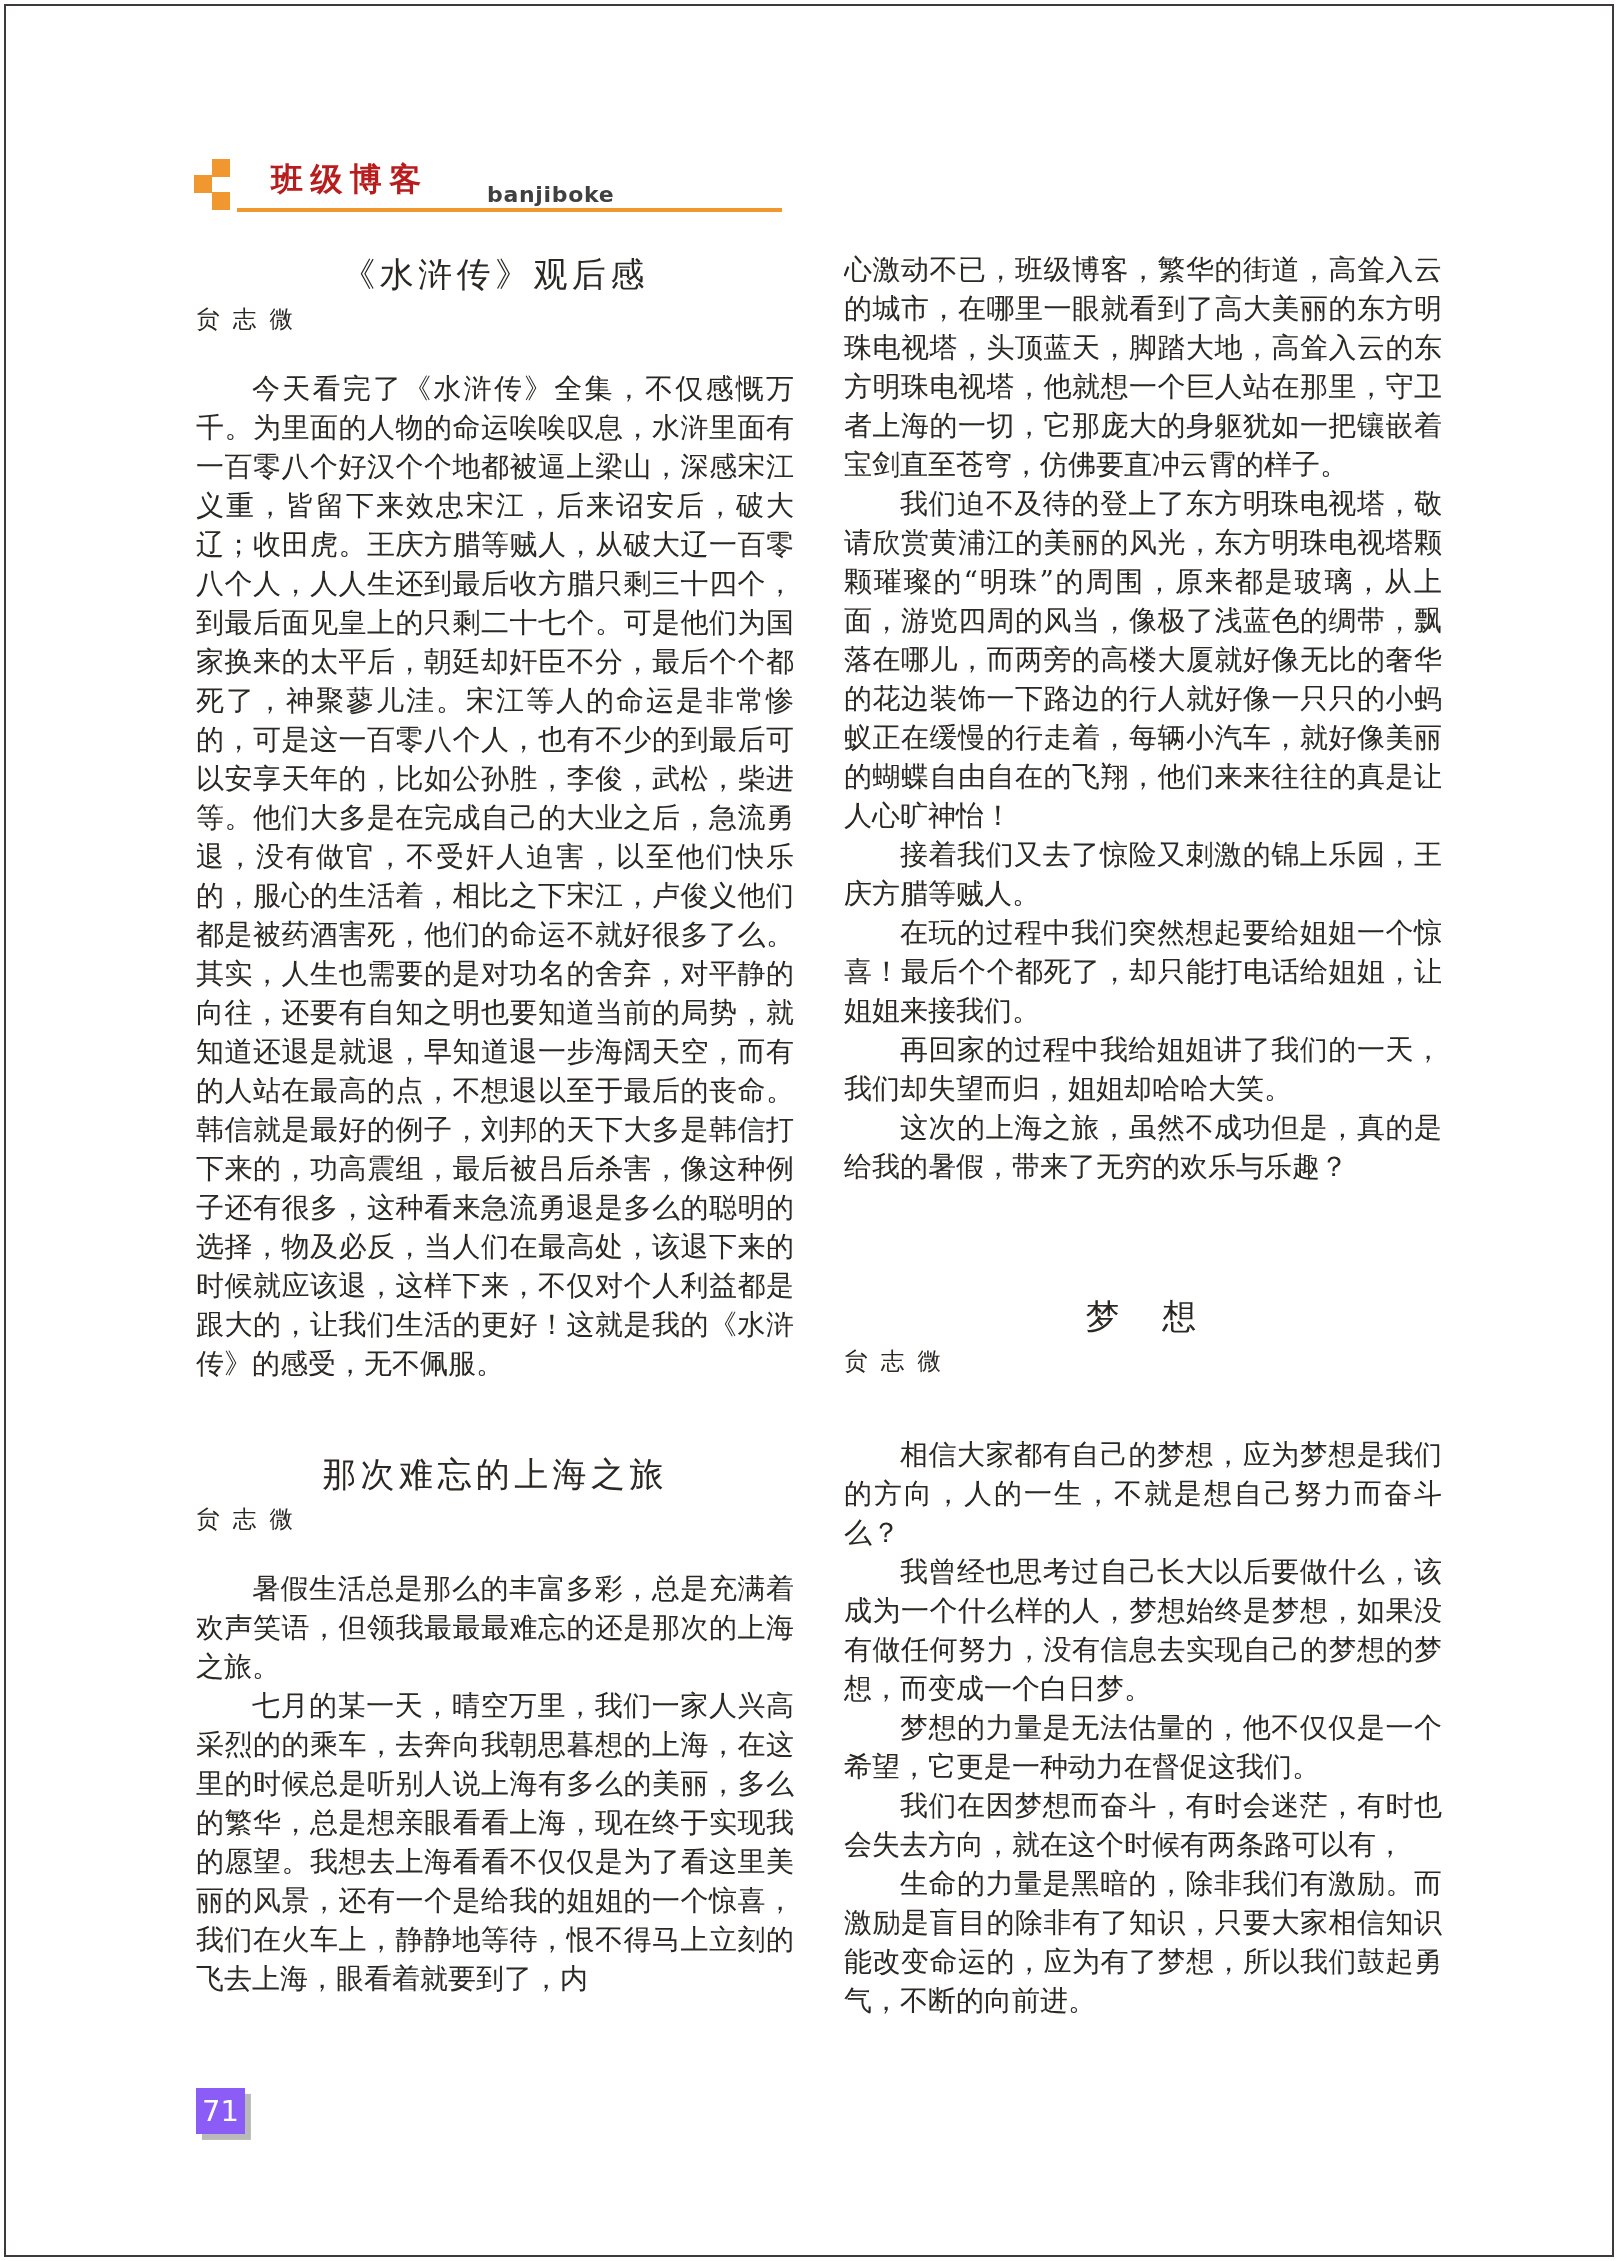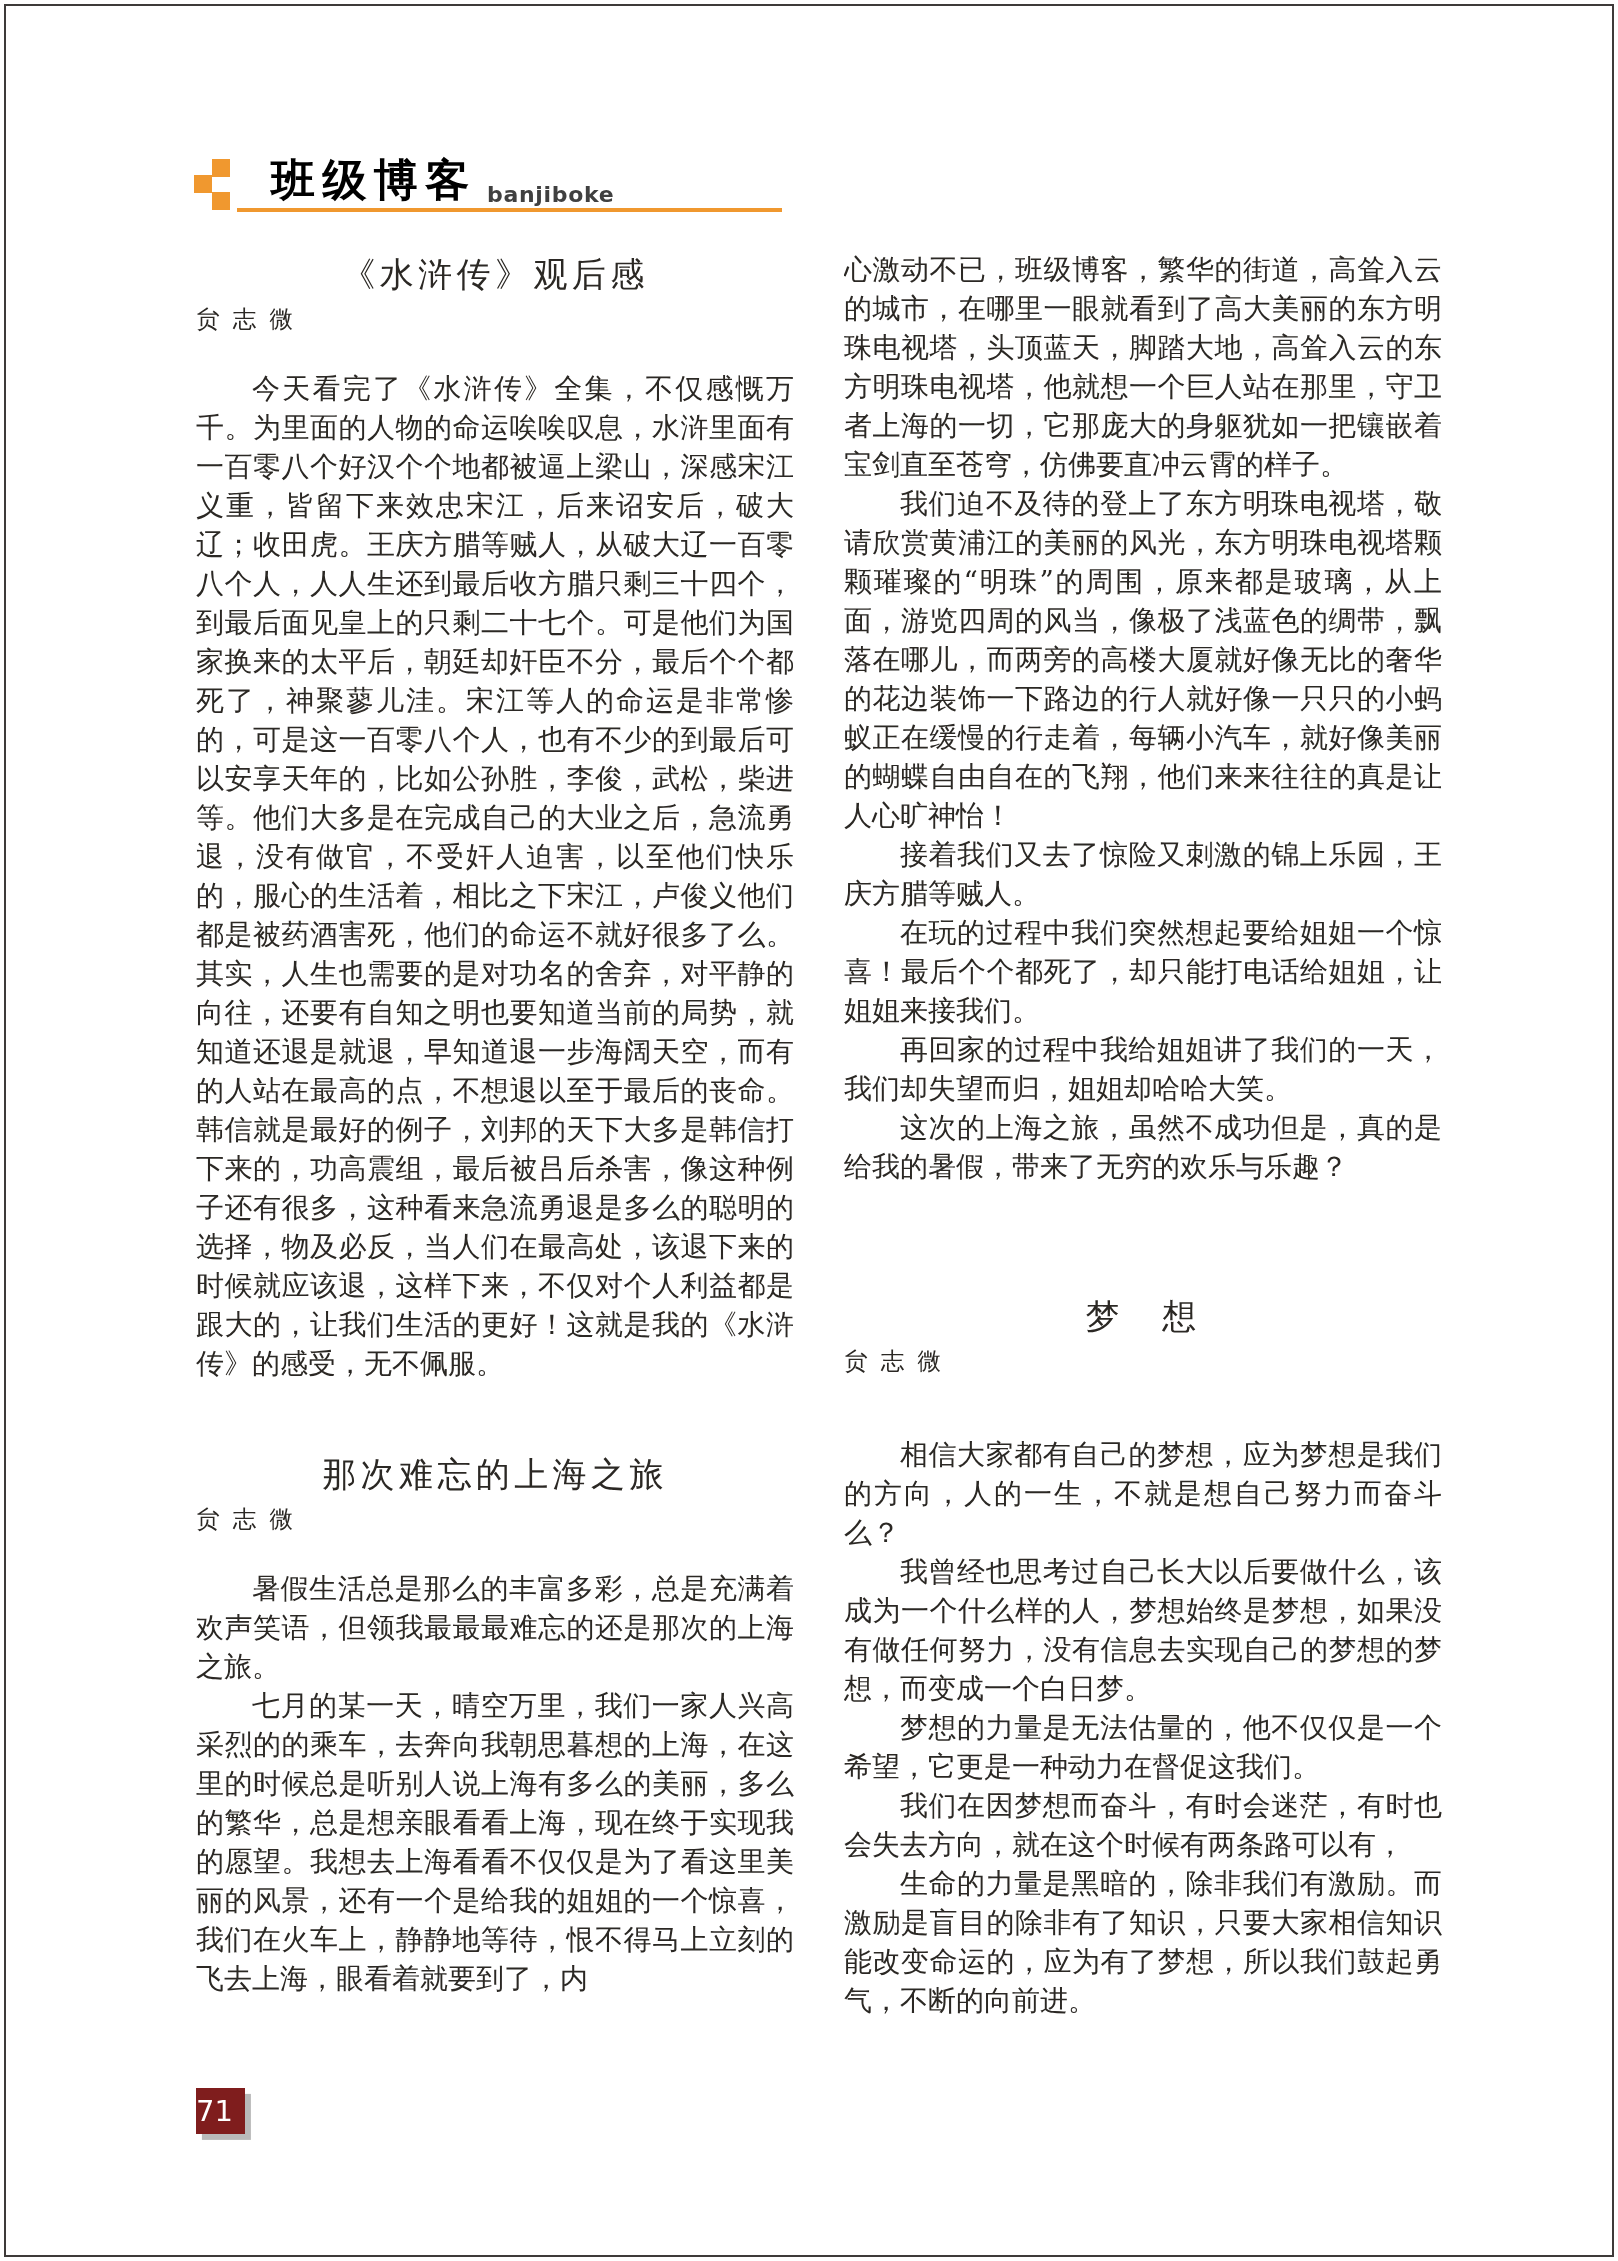--- a/index.html
+++ b/index.html
@@ -14,21 +14,21 @@
     border:2.9px solid #3e3a39;
   }
   
   .sq { position:absolute; width:18.4px; height:18.4px; background:#f0982f; }
   .sq1 { left:212px; top:159px; }
   .sq2 { left:194px; top:175px; }
   .sq3 { left:212px; top:192px; }
   .htitle {
     position:absolute; left:271px; top:153px;
     font-family:"DejaVu Sans", sans-serif; font-weight:bold;
-    font-size:44px; line-height:53px; letter-spacing:7.4px; color:#000000;
+    font-size:32px; line-height:53px; letter-spacing:7.4px; color:#b91c1c;
   }
   .hpinyin {
     position:absolute; left:487px; top:182px;
     font-family:"DejaVu Sans", sans-serif; font-weight:bold;
     font-size:22px; line-height:26.5px; letter-spacing:0.7px; color:#404040;
   }
   .hline {
     position:absolute; left:237px; top:208px; width:545px; height:3.7px;
     background:#f0982f;
   }
@@ -50,23 +50,23 @@
     font-size:23.5px; line-height:29px; letter-spacing:13.2px;
   }
   .body-start { margin-top:35px !important; }
   .art2-head { margin-top:71px !important; }
   .art3-head { margin-top:110px !important; }
   .art3-body { margin-top:59px !important; }
   .t1-top { margin-top:8.8px !important; }
   
   .pagenum {
     position:absolute; left:196px; top:2088px; width:49px; height:46px;
-    background:#7f1d1d; box-shadow:5.9px 5.9px 0 #b9b9b9;
+    background:#8b5cf6; box-shadow:5.9px 5.9px 0 #b9b9b9;
     color:#ffffff; font-family:"DejaVu Sans", sans-serif;
-    font-size:29px; line-height:46px; 
+    font-size:29px; line-height:46px; text-align:center;
   }
 </style>
 </head>
 <body>
 
 <div class="frame"></div>
 
 <div>
   <span class="sq sq1"></span>
   <span class="sq sq2"></span>

